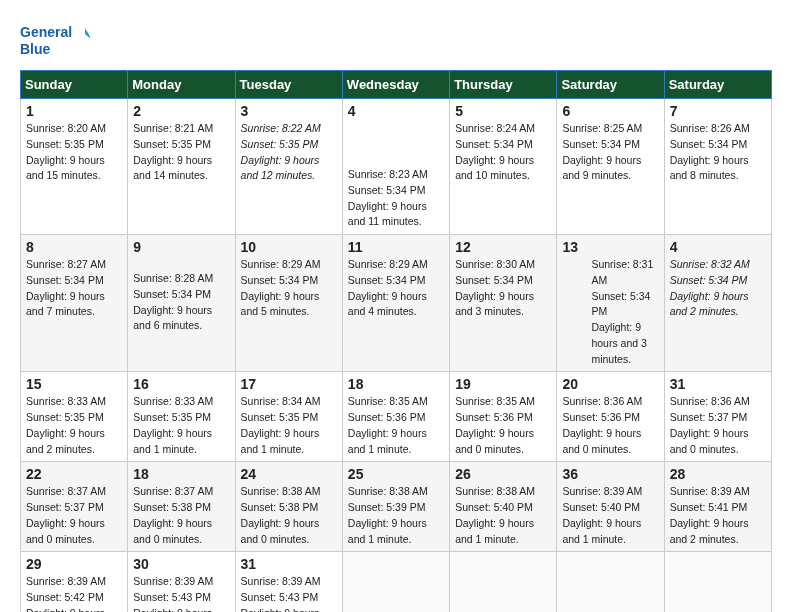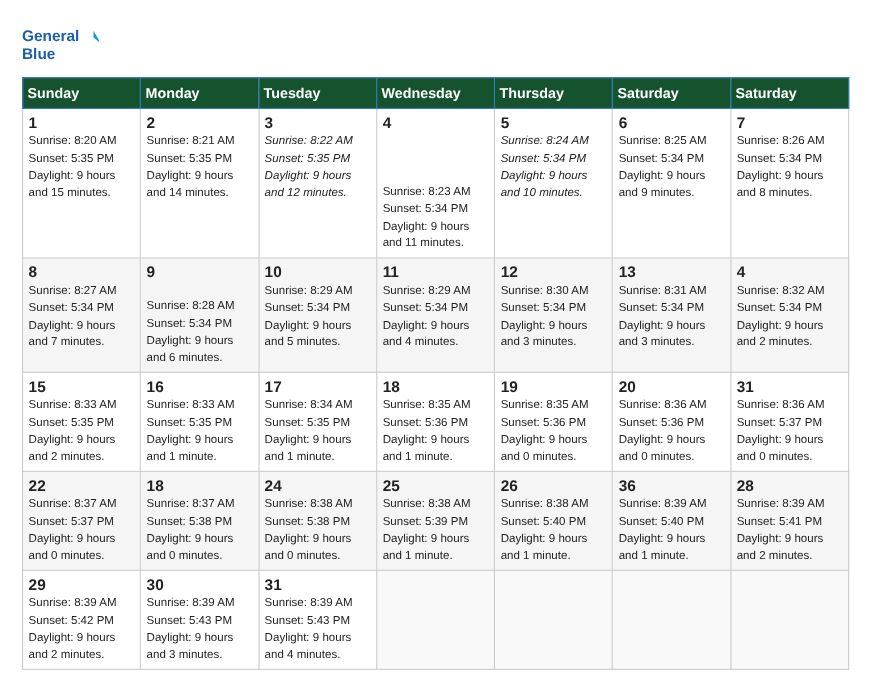--- a/index.html
+++ b/index.html
@@ -122,21 +122,21 @@
 Daylight: 9 hours and 12 minutes.</div>
         </td>
         <td>
           <span class="day-num">4</span>
           <div class="day-info" style="white-space: pre-line; margin-top: 48px;">Sunrise: 8:23 AM
 Sunset: 5:34 PM
 Daylight: 9 hours and 11 minutes.</div>
         </td>
         <td>
           <span class="day-num">5</span>
-          <div class="day-info" style="white-space: pre-line; font-style: italic;">Sunrise: 8:24 AM
+          <div class="day-info" style="white-space: pre-line;">Sunrise: 8:24 AM
 Sunset: 5:34 PM
 Daylight: 9 hours and 10 minutes.</div>
         </td>
         <td>
           <span class="day-num">6</span>
           <div class="day-info" style="white-space: pre-line;">Sunrise: 8:25 AM
 Sunset: 5:34 PM
 Daylight: 9 hours and 9 minutes.</div>
         </td>
         <td>
@@ -172,27 +172,27 @@
 Daylight: 9 hours and 4 minutes.</div>
         </td>
         <td>
           <span class="day-num">12</span>
           <div class="day-info" style="white-space: pre-line;">Sunrise: 8:30 AM
 Sunset: 5:34 PM
 Daylight: 9 hours and 3 minutes.</div>
         </td>
         <td>
           <span class="day-num">13</span>
-          <div class="day-info" style="white-space: pre-line;">Sunrise: 8:31 AM
+          <div class="day-info" style="white-space: pre-line; margin-left: 29px;">Sunrise: 8:31 AM
 Sunset: 5:34 PM
 Daylight: 9 hours and 3 minutes.</div>
         </td>
         <td>
           <span class="day-num">4</span>
-          <div class="day-info" style="white-space: pre-line;">Sunrise: 8:32 AM
+          <div class="day-info" style="white-space: pre-line; font-style: italic;">Sunrise: 8:32 AM
 Sunset: 5:34 PM
 Daylight: 9 hours and 2 minutes.</div>
         </td>
       </tr>
       <tr>
         <td>
           <span class="day-num">15</span>
           <div class="day-info" style="white-space: pre-line;">Sunrise: 8:33 AM
 Sunset: 5:35 PM
 Daylight: 9 hours and 2 minutes.</div>

